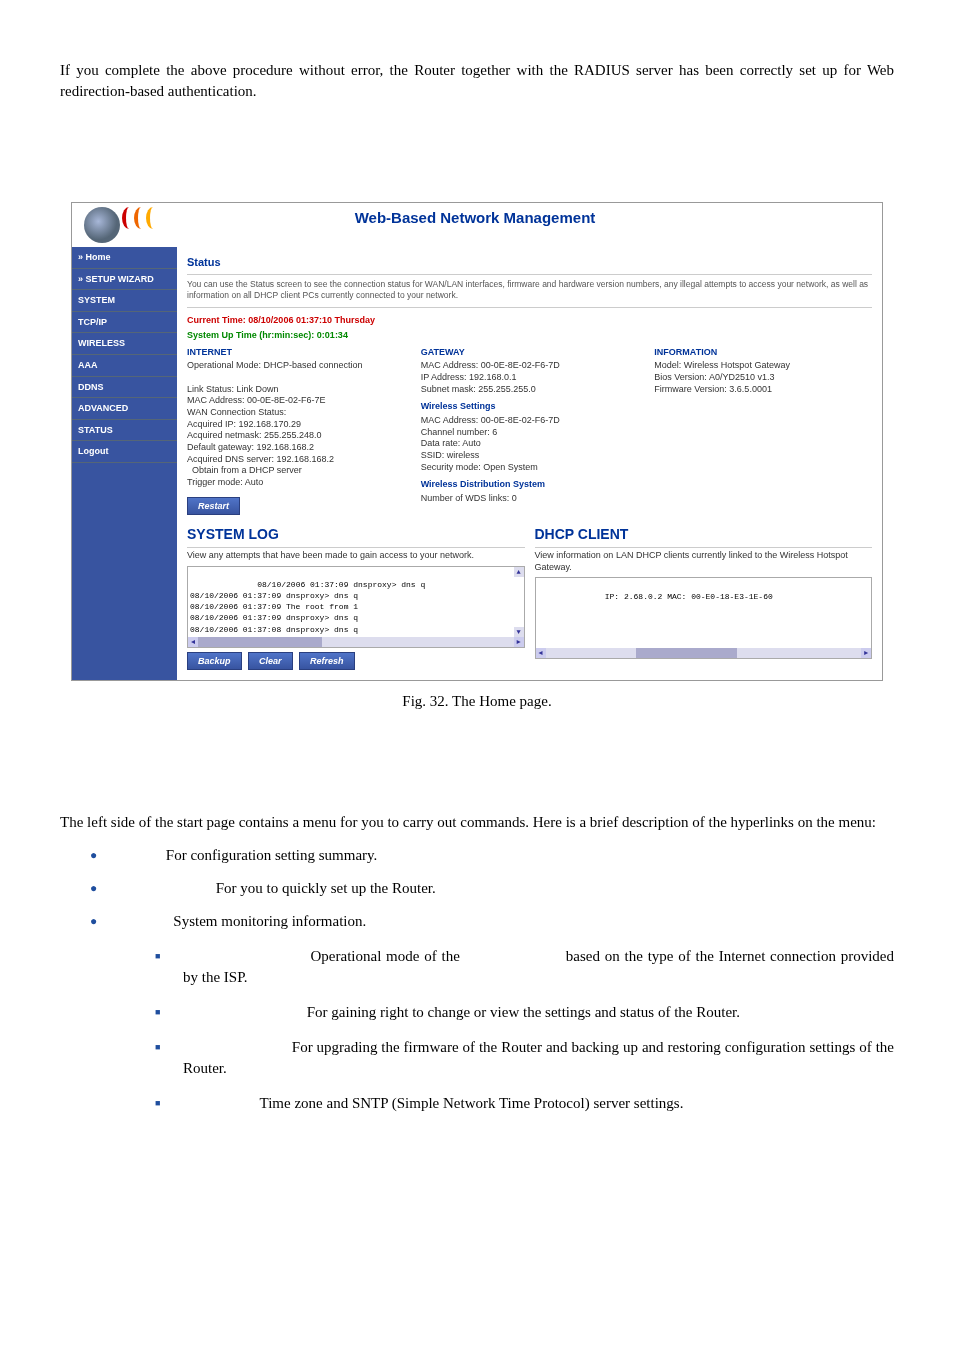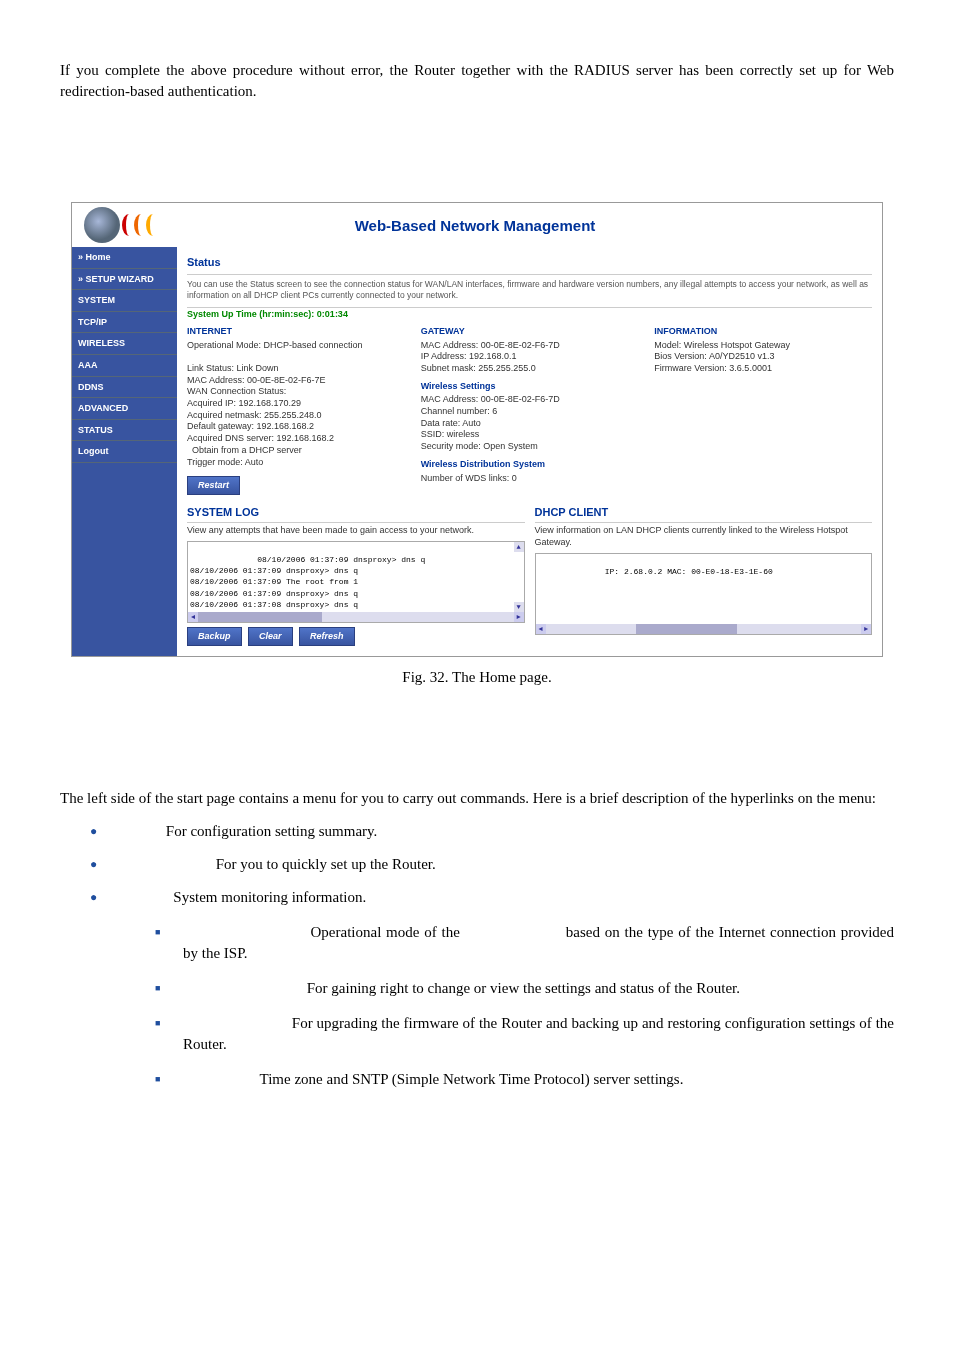--- a/index.html
+++ b/index.html
@@ -19,21 +19,20 @@
       margin-bottom: 100px;
     }
     .screenshot {
       margin: 0 auto 10px;
       width: 810px;
       border: 1px solid #999;
       background: #fff;
     }
     .sshot-header {
       display: flex;
-      align-items: center;
       padding: 4px 12px;
     }
     .sshot-logo {
       width: 36px;
       height: 36px;
       background: radial-gradient(circle at 40% 40%, #a7b7d8, #567 60%);
       border-radius: 50%;
       margin-right: 4px;
     }
     .sshot-swoosh {
@@ -108,21 +107,21 @@
       color:#fff;
       font-size:9px;
       font-weight:bold;
       padding: 2px 10px;
       border:1px solid #2a3f7f;
       font-style: italic;
       margin-top: 8px;
     }
     .logs-row { display:flex; gap:10px; margin-top:10px; font-size:9px;}
     .log-col { flex:1;}
-    .log-col h4 { margin:0 0 2px 0; color:#003399; font-weight:bold; font-size:11px;}
+    .log-col h4 { margin:0 0 2px 0; color:#003399; font-weight:bold; font-size:14px;}
     .log-desc { color:#333; margin-bottom:4px; border-top:1px solid #ccc; padding-top:2px; line-height:1.3;}
     .log-box {
       border:1px solid #aaa;
       background:#fff;
       font-family: 'Courier New', monospace;
       font-size: 8px;
       height: 78px;
       overflow:hidden;
       white-space:pre;
       padding: 1px 2px;
@@ -213,20 +212,21 @@
         <div class="sshot-nav-item">WIRELESS</div>
         <div class="sshot-nav-item">AAA</div>
         <div class="sshot-nav-item">DDNS</div>
         <div class="sshot-nav-item">ADVANCED</div>
         <div class="sshot-nav-item">STATUS</div>
         <div class="sshot-nav-item">Logout</div>
       </div>
       <div class="sshot-main">
         <div class="status-title">Status</div>
         <div class="status-desc">You can use the Status screen to see the connection status for WAN/LAN interfaces, firmware and hardware version numbers, any illegal attempts to access your network, as well as information on all DHCP client PCs currently connected to your network.</div>
+        <div class="time-lines">Current Time: 08/10/2006 01:37:10 Thursday</div>
         <div class="uptime-line">System Up Time (hr:min:sec): 0:01:34</div>
         <div class="info-cols">
           <div class="info-col">
             <h4>INTERNET</h4>
             <div>Operational Mode: DHCP-based connection</div>
             <div>&nbsp;</div>
             <div>Link Status: Link Down</div>
             <div>MAC Address: 00-0E-8E-02-F6-7E</div>
             <div>WAN Connection Status:</div>
             <div>Acquired IP: 192.168.170.29</div>

